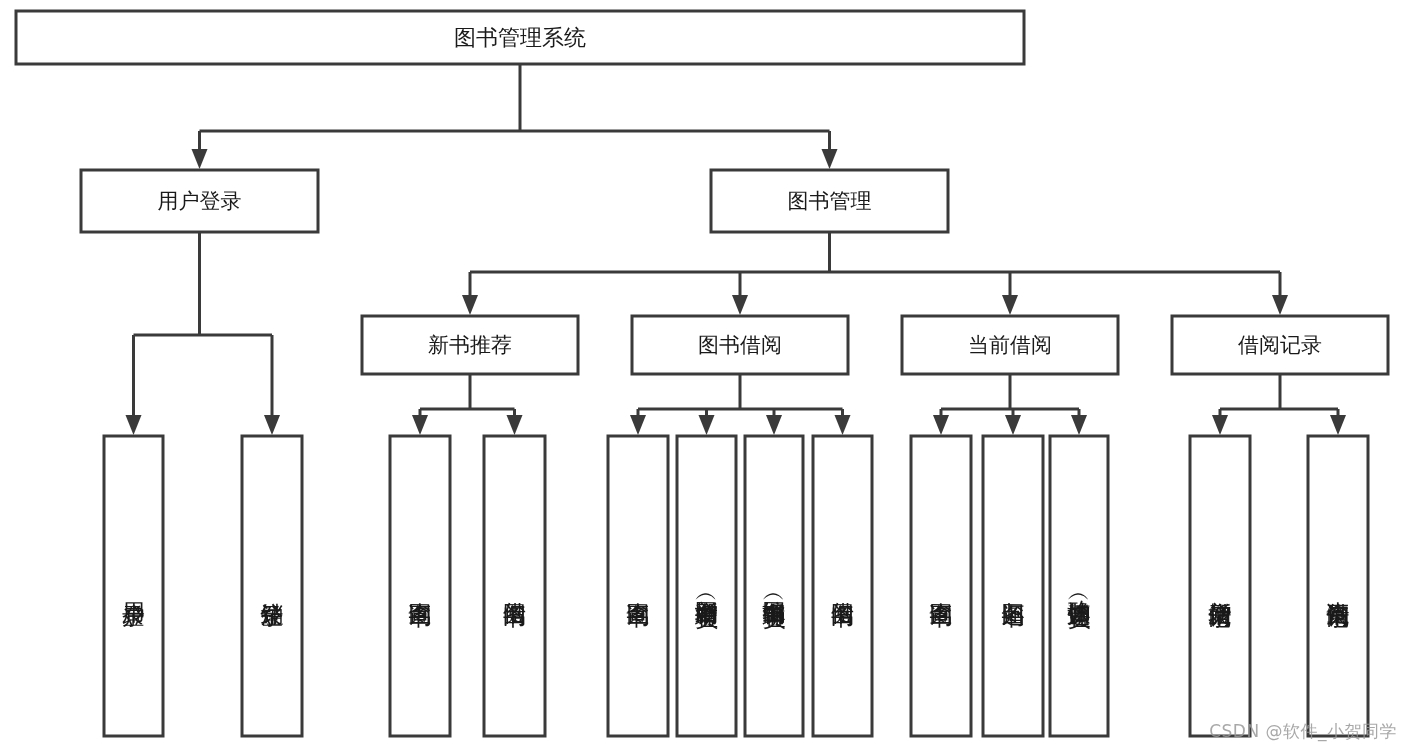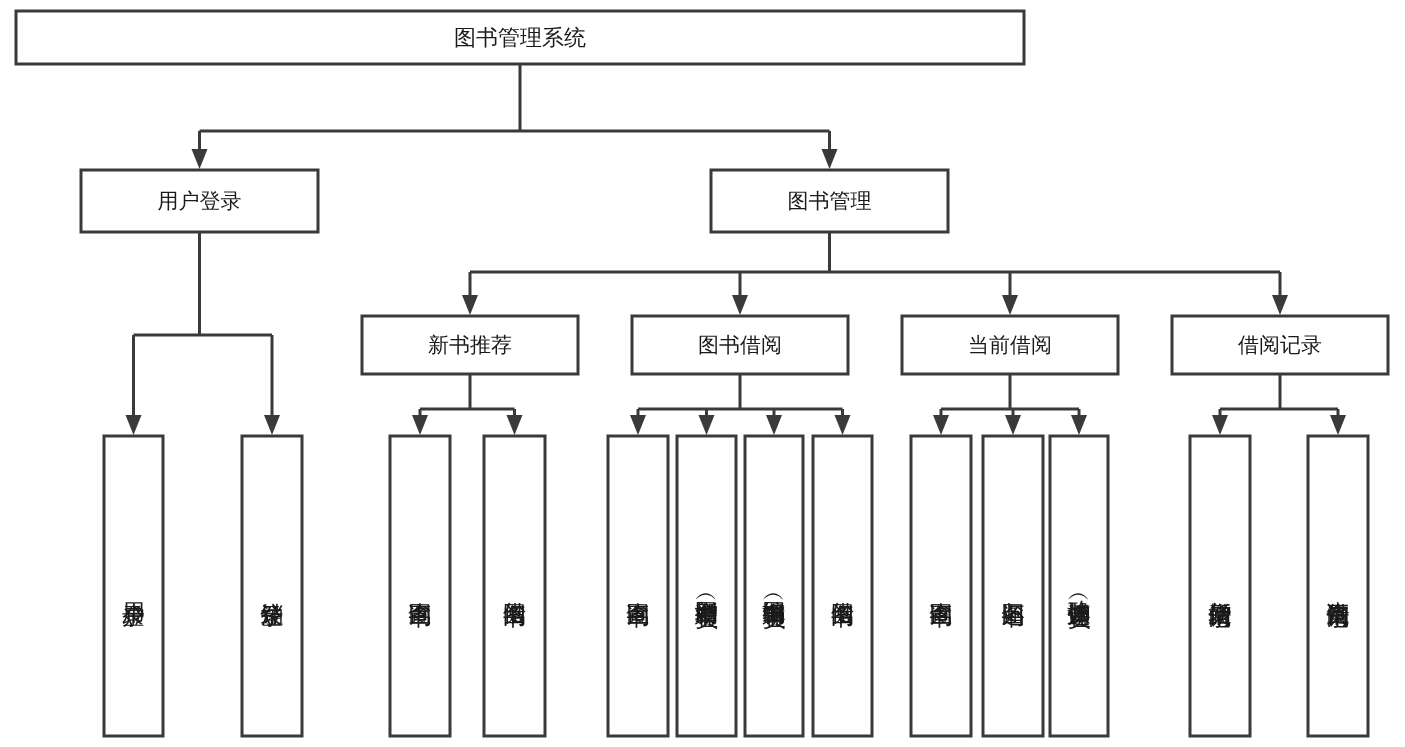--- a/index.html
+++ b/index.html
@@ -217,14 +217,15 @@
       <div class="leaf-label" style="left: 677px; top: 442px; width: 59px; height: 288px; display: flex; align-items: center; justify-content: center;">新增图书（管理员）</div>
       <div class="leaf-label" style="left: 745px; top: 442px; width: 58px; height: 288px; display: flex; align-items: center; justify-content: center;">编辑图书（管理员）</div>
       <div class="leaf-label" style="left: 813px; top: 442px; width: 59px; height: 288px; display: flex; align-items: center; justify-content: center;">借阅图书</div>
       <div class="leaf-label" style="left: 911px; top: 442px; width: 60px; height: 288px; display: flex; align-items: center; justify-content: center;">查询图书</div>
       <div class="leaf-label" style="left: 983px; top: 442px; width: 60px; height: 288px; display: flex; align-items: center; justify-content: center;">归还图书</div>
       <div class="leaf-label" style="left: 1050px; top: 442px; width: 58px; height: 288px; display: flex; align-items: center; justify-content: center;">确认归还（管理员）</div>
       <div class="leaf-label" style="left: 1190px; top: 442px; width: 60px; height: 288px; display: flex; align-items: center; justify-content: center;">新增借阅记录</div>
       <div class="leaf-label" style="left: 1308px; top: 442px; width: 60px; height: 288px; display: flex; align-items: center; justify-content: center;">查询借阅记录</div>
     </div>
 
+  <div class="watermark">CSDN @软件_小贺同学</div>
 
 </div>
 
 </body></html>

